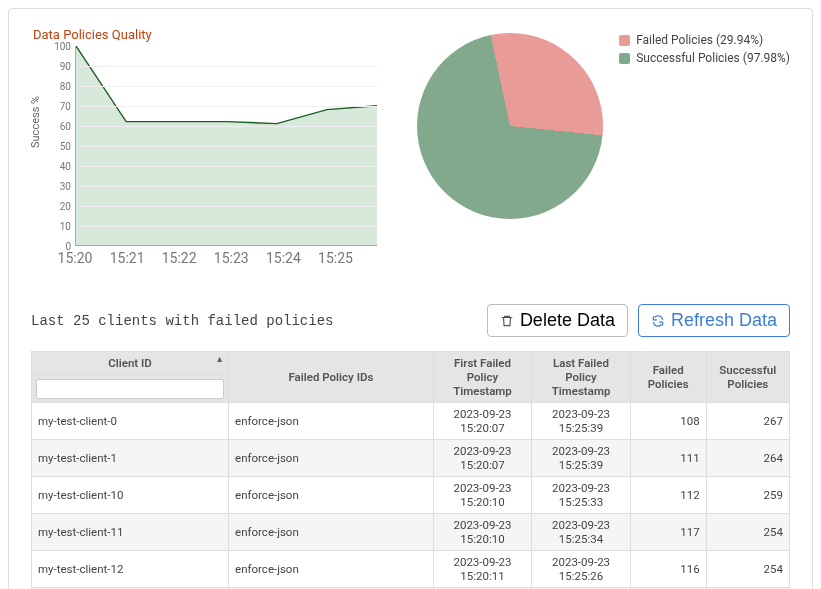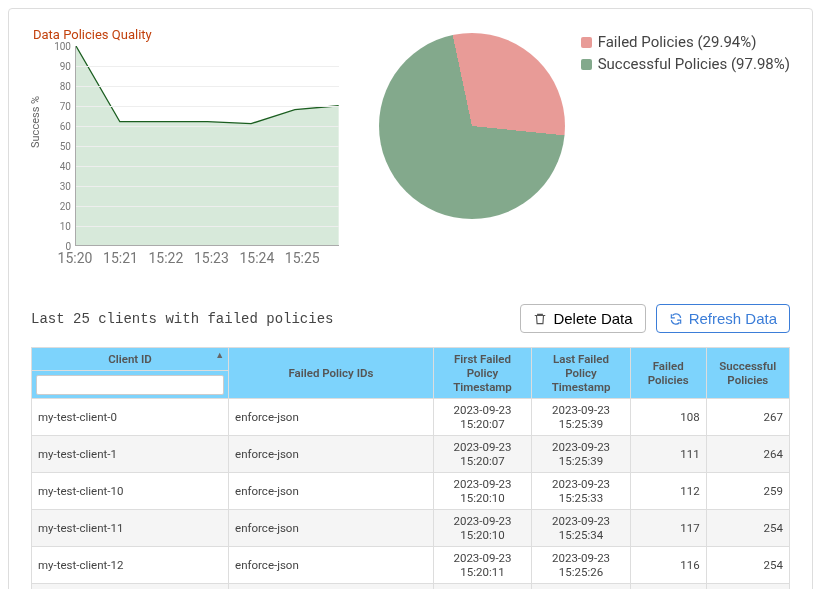--- a/index.html
+++ b/index.html
@@ -85,21 +85,21 @@
     gap: 16px;
   }
   .pie {
     width: 186px;
     height: 186px;
     border-radius: 50%;
     margin-top: 6px;
   }
   .legend {
     margin-top: 6px;
-    font-size: 15px;
+    font-size: 12px;
     color: #444;
   }
   .legend-row {
     display: flex;
     align-items: center;
     gap: 6px;
     margin-bottom: 4px;
     white-space: nowrap;
   }
   .swatch {
@@ -118,40 +118,40 @@
     font-family: Liberation Mono, monospace;
   }
   .btn {
     display: inline-flex;
     align-items: center;
     gap: 6px;
     border: 1px solid #bbb;
     background: #fff;
     border-radius: 4px;
     padding: 5px 12px;
-    font-size: 15px;
+    font-size: 18px;
     cursor: pointer;
   }
   .btn.primary {
     border-color: #3b7dd8;
     color: #3b7dd8;
   }
   .btn-row { display: flex; gap: 10px; }
   table {
     width: 100%;
     border-collapse: collapse;
     font-size: 11.5px;
     color: #444;
   }
   th, td {
     border: 1px solid #ddd;
     padding: 4px 6px;
   }
   th {
-    background: #7dd3fc;
+    background: #e5e5e5;
     font-weight: 600;
     color: #555;
     text-align: center;
     vertical-align: middle;
   }
   th.sort { position: relative; }
   .sort-arrow {
     position: absolute;
     right: 4px;
     top: 2px;

